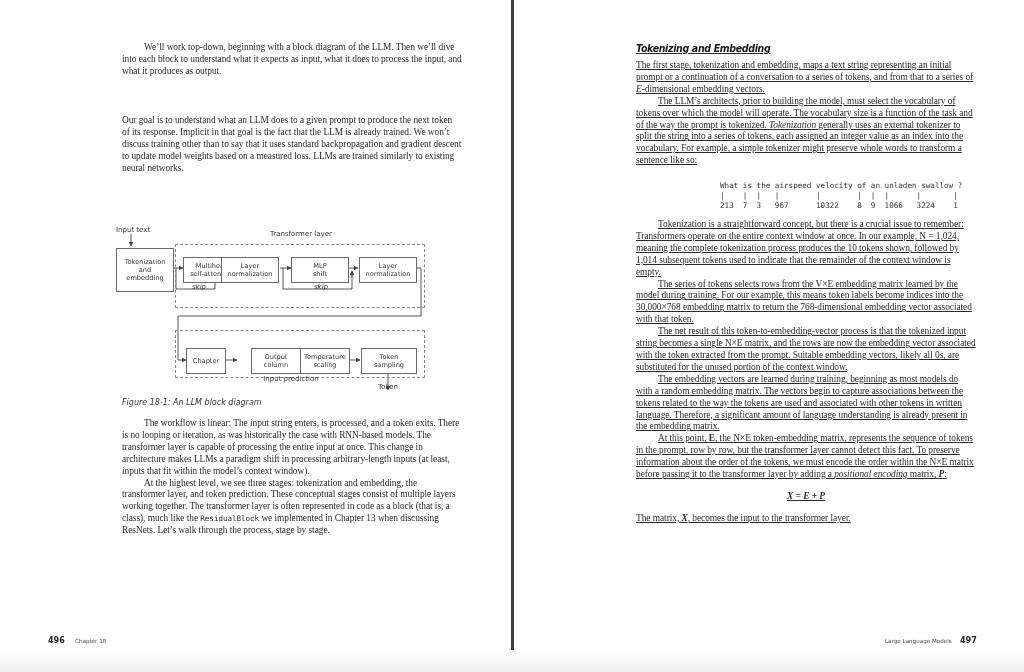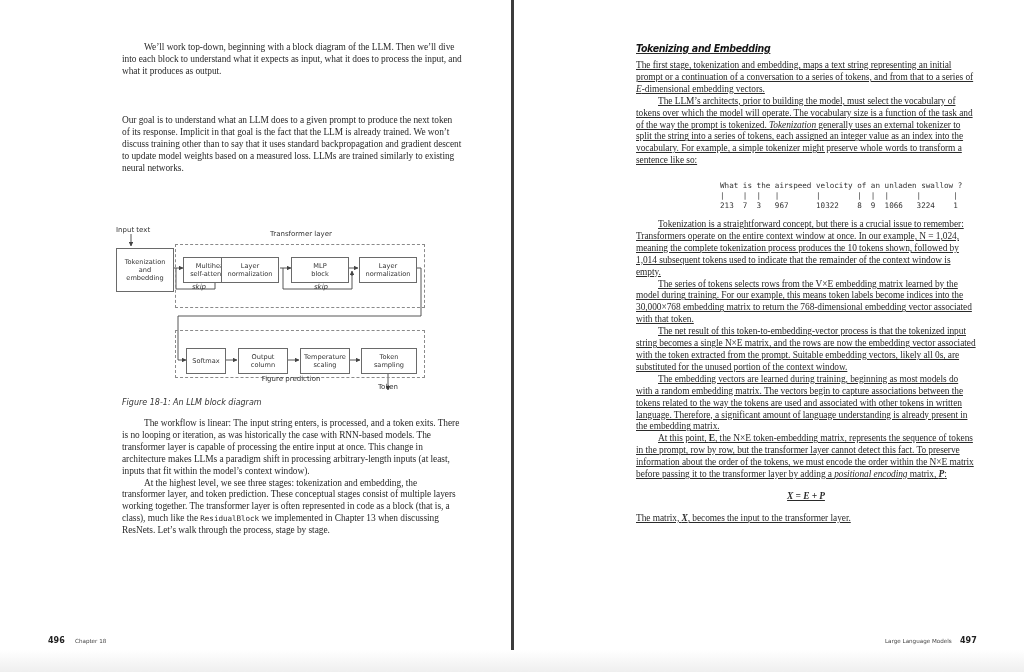--- a/index.html
+++ b/index.html
@@ -91,46 +91,46 @@
       <div class="box" style="left:67px;top:31px;width:56px;height:24px;">
         <span>Multihead
 self-attention</span>
       </div>
       <div class="box" style="left:105px;top:31px;width:56px;height:24px;left:105px;">
         <span>Layer
 normalization</span>
       </div>
       <div class="box" style="left:175px;top:31px;width:56px;height:24px;">
         <span>MLP
-block</span>
+shift</span>
       </div>
       <div class="box" style="left:243px;top:31px;width:56px;height:24px;">
         <span>Layer
 normalization</span>
       </div>
       <div class="dg-text" style="left:68px;top:57px;width:30px;font-style:italic;">skip</div>
       <div class="dg-text" style="left:190px;top:57px;width:30px;font-style:italic;">skip</div>
 
       <div class="dashed" style="left:59px;top:104px;width:248px;height:46px;"></div>
       <div class="box" style="left:69px;top:122px;width:56px;height:24px;left:70px;width:38px;">
-        <span>Softmax</span>
+        <span>Chapter</span>
       </div>
-      <div class="box" style="left:122px;top:122px;width:48px;height:24px;">
+      <div class="box" style="left:135px;top:122px;width:48px;height:24px;">
         <span>Output
 column</span>
       </div>
       <div class="box" style="left:184px;top:122px;width:48px;height:24px;">
         <span>Temperature
 scaling</span>
       </div>
       <div class="box" style="left:245px;top:122px;width:54px;height:24px;">
         <span>Token
 sampling</span>
       </div>
-      <div class="dg-text" style="left:140px;top:149px;width:70px;">Figure prediction</div>
+      <div class="dg-text" style="left:140px;top:149px;width:70px;">Input prediction</div>
       <div class="dg-text" style="left:258px;top:157px;width:28px;">Token</div>
     </div>
 
     <div class="col" style="top:398px;">
       <div class="caption">Figure 18-1: An LLM block diagram</div>
     </div>
 
     <div class="col" style="top:418px;">
       <p class="ind">The workflow is linear: The input string enters, is processed, and a token exits. There is no looping or iteration, as was historically the case with RNN-based models. The transformer layer is capable of processing the entire input at once. This change in architecture makes LLMs a paradigm shift in processing arbitrary-length inputs (at least, inputs that fit within the model’s context window).</p>
       <p class="ind"><span>At the highest level, we see three stages: tokenization and embedding, the transformer layer, and token prediction. These conceptual stages consist of multiple layers working together. The transformer layer is often represented in code as a block (that is, a class), much like the </span><span class="mono">ResidualBlock</span><span> we implemented in Chapter 13 when discussing ResNets. Let’s walk through the process, stage by stage.</span></p>

